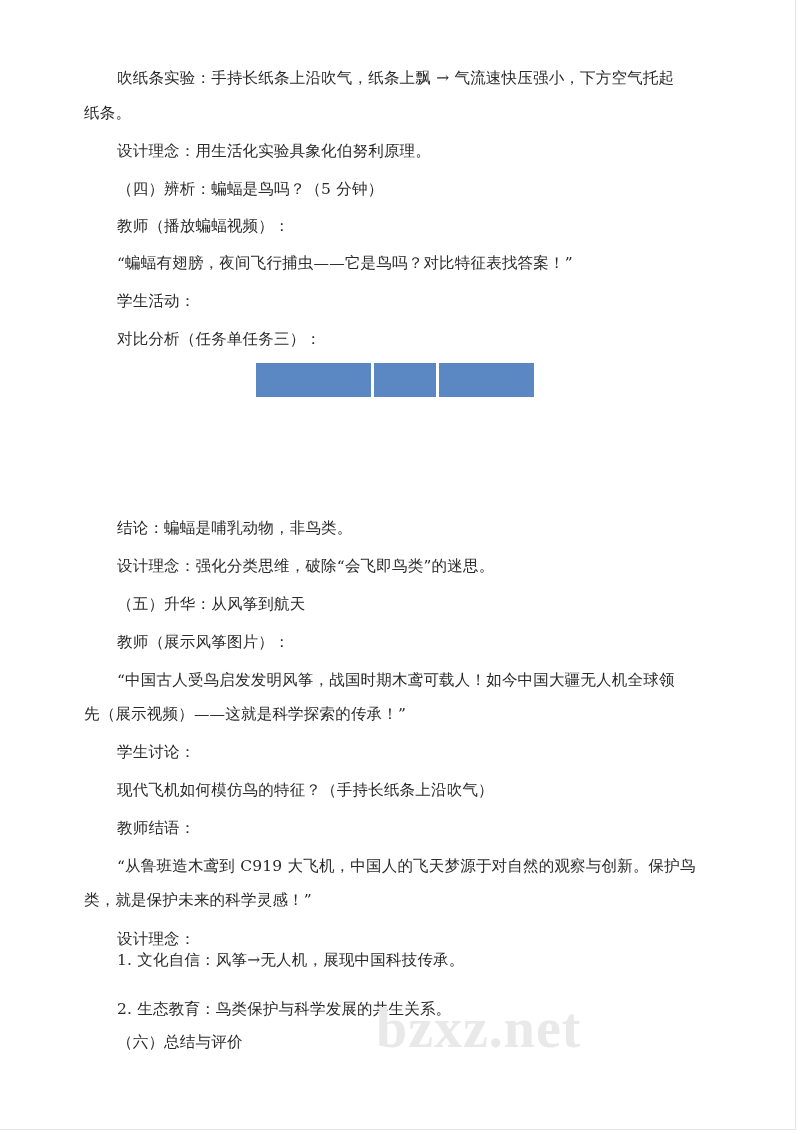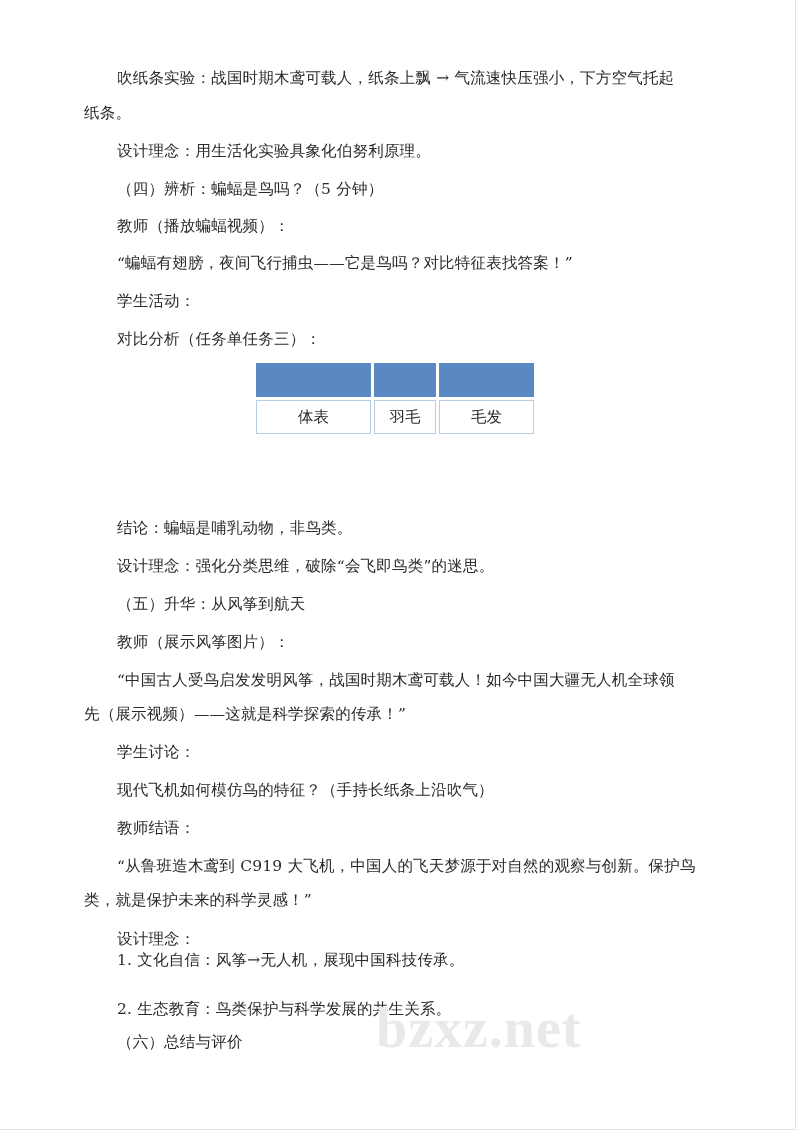--- a/index.html
+++ b/index.html
@@ -27,40 +27,35 @@
     font-family: Liberation Serif, serif; font-weight: bold;
     font-size: 56px; color: #e9e9e9; letter-spacing: 1px; line-height: 80px;
   }
 </style>
 </head>
 <body>
 
 <div class="page-edge-right"></div>
 <div class="page-edge-bottom"></div>
 
-<div class="p indent" style="top:68px">吹纸条实验：战国时期木鸢可载人，纸条上飘 → 气流速快压强小，下方空气托起</div>
+<div class="p indent" style="top:68px">吹纸条实验：手持长纸条上沿吹气，纸条上飘 → 气流速快压强小，下方空气托起</div>
 <div class="p flush" style="top:103px">纸条。</div>
 <div class="p indent" style="top:141px">设计理念：用生活化实验具象化伯努利原理。</div>
 <div class="p indent" style="top:179px">（四）辨析：蝙蝠是鸟吗？（5 分钟）</div>
 <div class="p indent" style="top:216px">教师（播放蝙蝠视频）：</div>
 <div class="p indent" style="top:253px">“蝙蝠有翅膀，夜间飞行捕虫——它是鸟吗？对比特征表找答案！”</div>
 <div class="p indent" style="top:291px">学生活动：</div>
 <div class="p indent" style="top:329px">对比分析（任务单任务三）：</div>
 
 <table class="table">
   <tbody>
       <tr class="hdr">
     <td class="c1"></td>
     <td class="c2"></td>
     <td class="c3"></td>
-  </tr>
-  <tr>
-    <td>体表</td>
-    <td>羽毛</td>
-    <td>毛发</td>
   </tr>
 </tbody>
   </table>
 
 <div class="p indent" style="top:518px">结论：蝙蝠是哺乳动物，非鸟类。</div>
 <div class="p indent" style="top:556px">设计理念：强化分类思维，破除“会飞即鸟类”的迷思。</div>
 <div class="p indent" style="top:594px">（五）升华：从风筝到航天</div>
 <div class="p indent" style="top:632px">教师（展示风筝图片）：</div>
 <div class="p indent" style="top:670px">“中国古人受鸟启发发明风筝，战国时期木鸢可载人！如今中国大疆无人机全球领</div>
 <div class="p flush" style="top:704px">先（展示视频）——这就是科学探索的传承！”</div>

